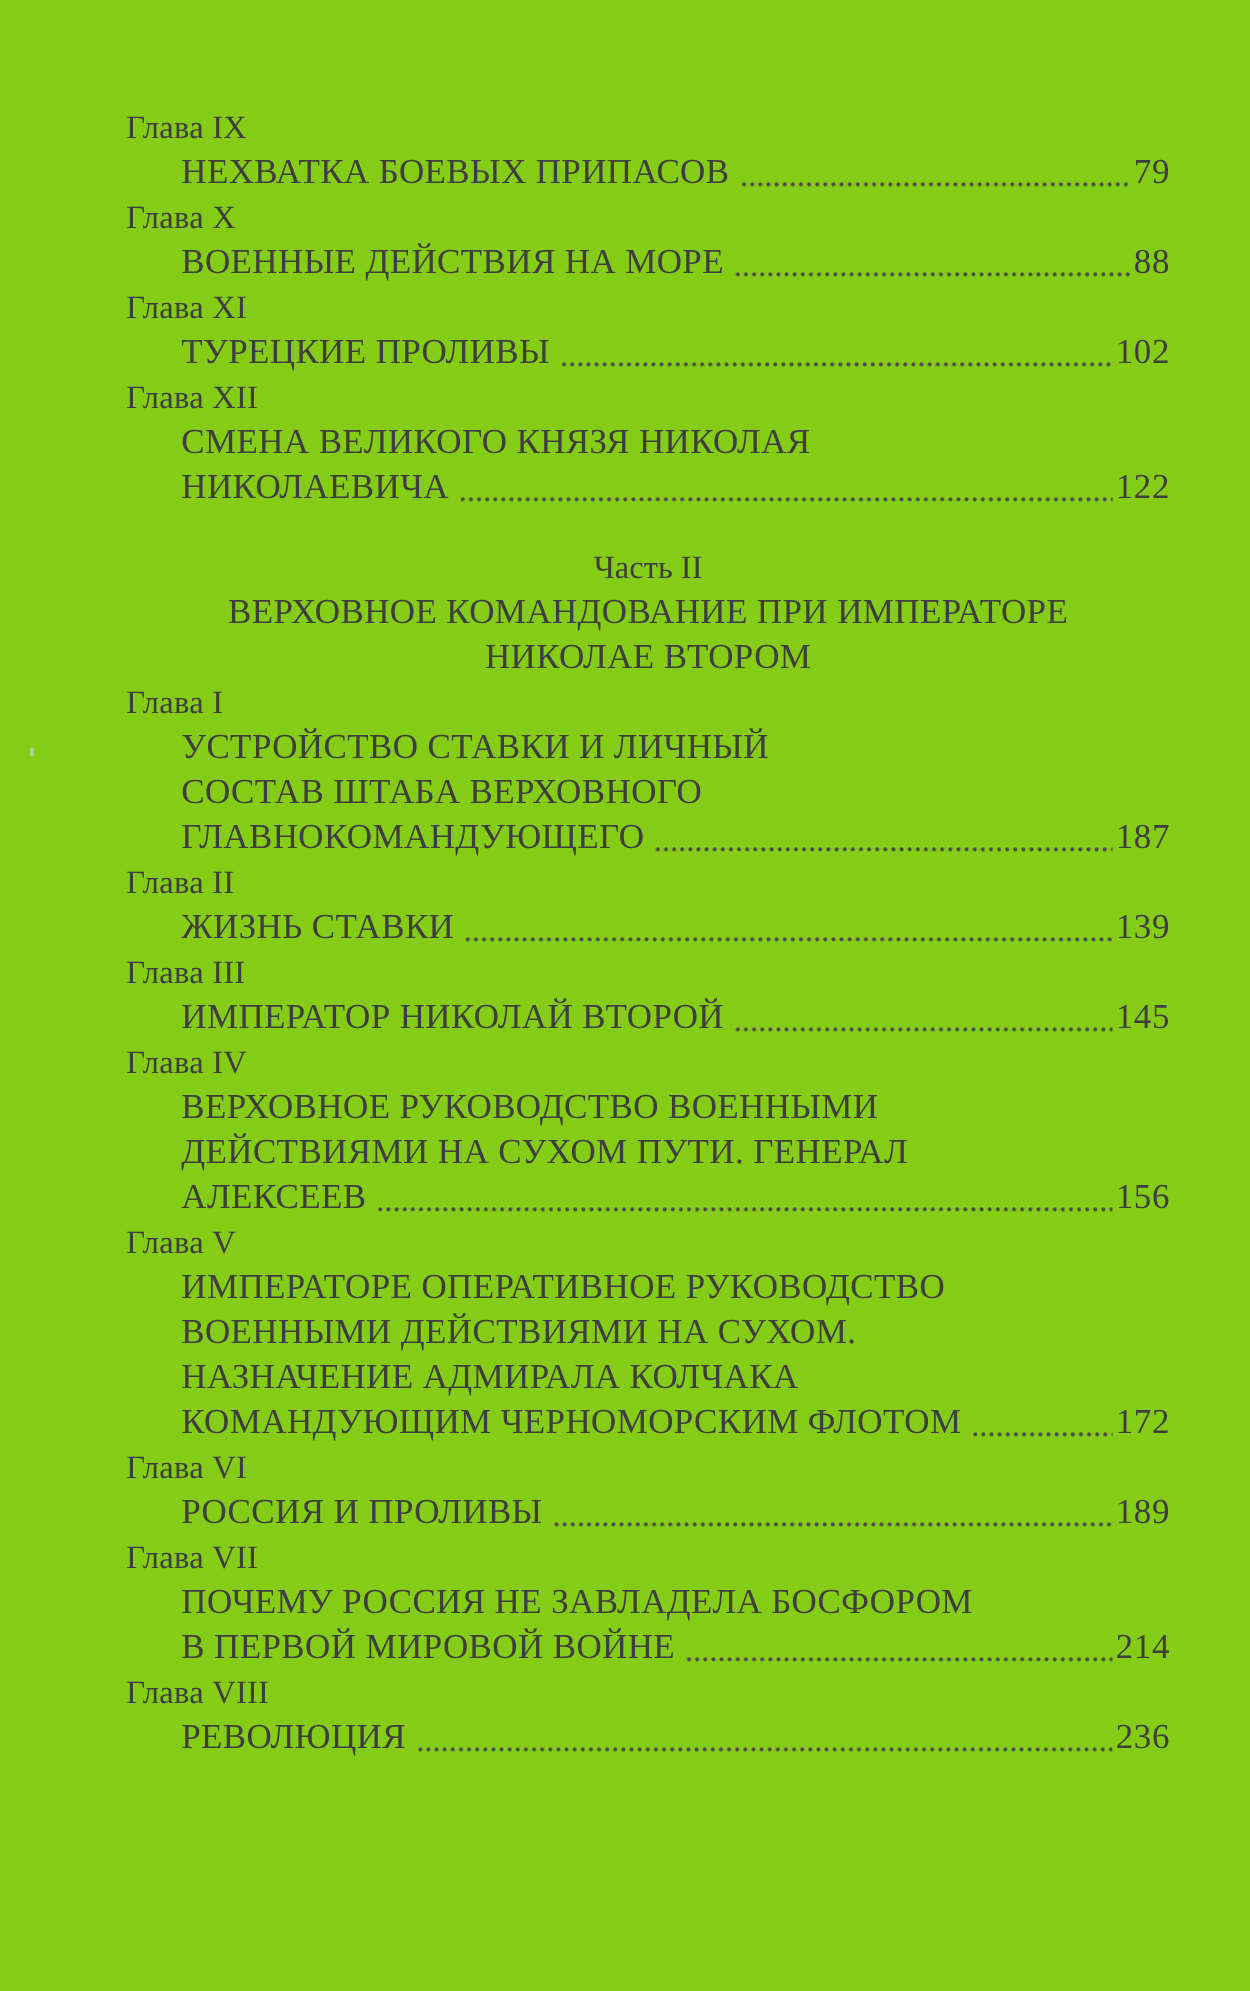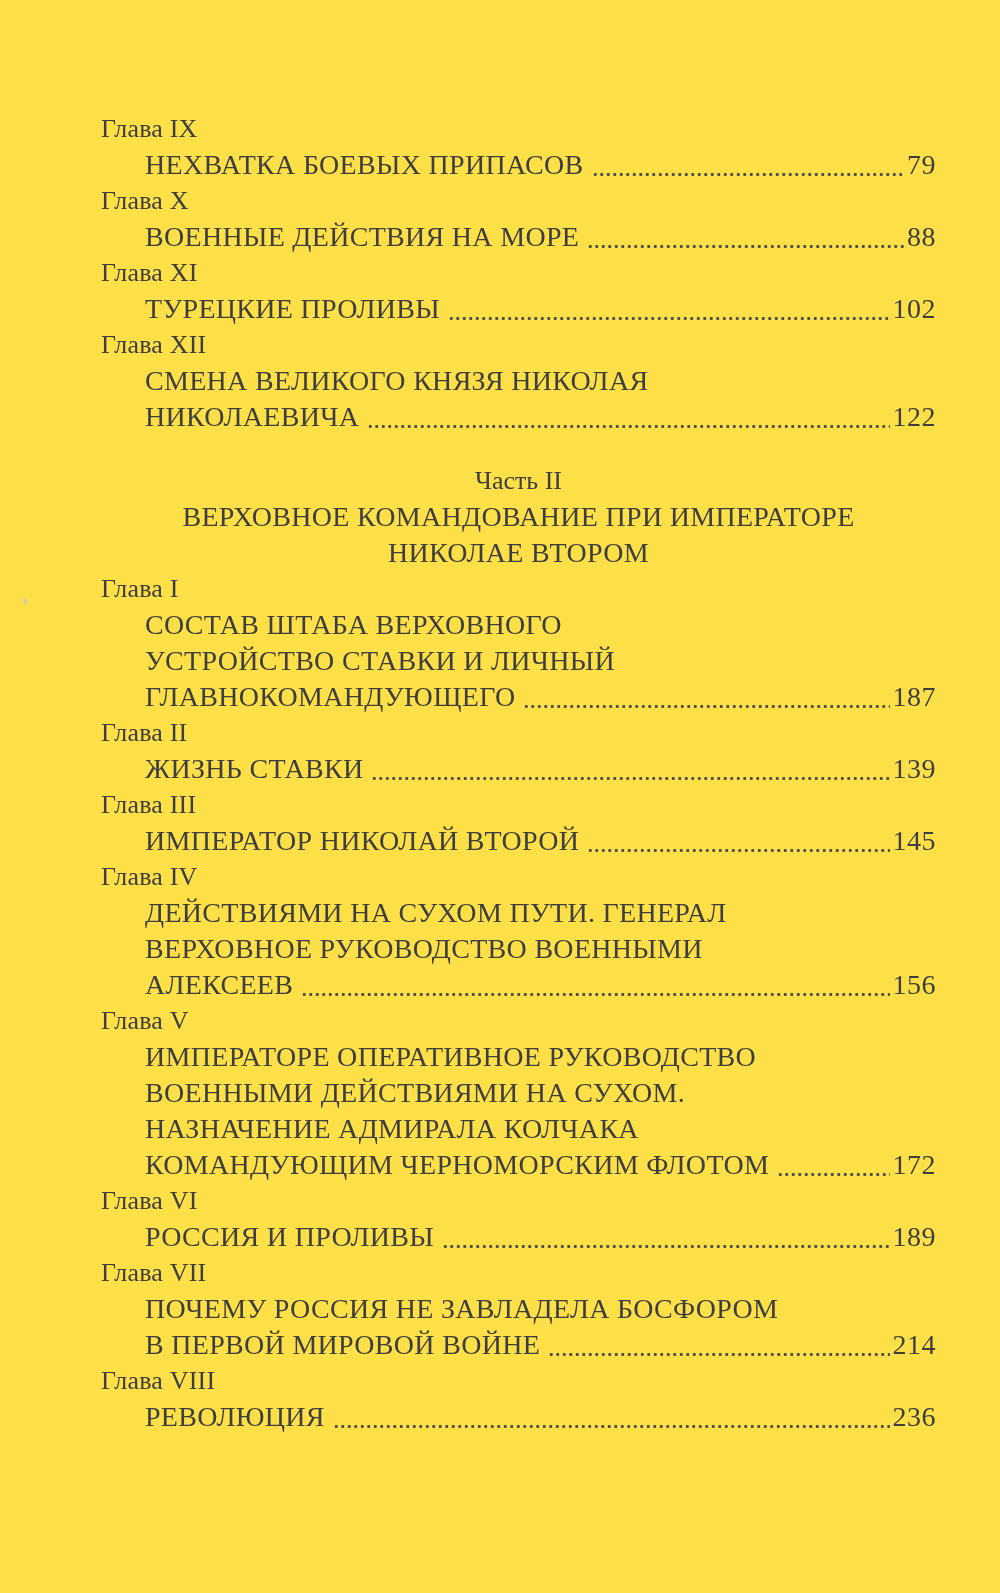--- a/index.html
+++ b/index.html
@@ -5,22 +5,22 @@
   html, body {
     margin: 0;
     padding: 0;
     background: #ffffff;
   }
   .page {
     position: relative;
     width: 1000px;
     height: 1593px;
     box-sizing: border-box;
-    background: #fde047;
-    padding: 111px 64px 0 101px;
+    background: #84cc16;
+    padding: 84px 64px 0 101px;
     font-family: "Liberation Serif", "DejaVu Serif", serif;
     color: #3e3e3e;
     overflow: hidden;
   }
   .toc { width: 100%; }
 
   .caption {
     font-size: 26px;
     line-height: 36px;
     letter-spacing: 0.2px;
@@ -111,48 +111,48 @@
         <span class="leader"></span>
         <span class="pagenum">122</span>
       </div>
       <div class="part-heading">
         <div class="part-label">Часть II</div>
         <div class="part-title">ВЕРХОВНОЕ КОМАНДОВАНИЕ ПРИ ИМПЕРАТОРЕ</div>
         <div class="part-title">НИКОЛАЕ ВТОРОМ</div>
       </div>
       <div class="caption">Глава I</div>
       <div class="title-line">
-        <span class="title-text">СОСТАВ ШТАБА ВЕРХОВНОГО</span>
+        <span class="title-text">УСТРОЙСТВО СТАВКИ И ЛИЧНЫЙ</span>
       </div>
       <div class="title-line">
-        <span class="title-text">УСТРОЙСТВО СТАВКИ И ЛИЧНЫЙ</span>
+        <span class="title-text">СОСТАВ ШТАБА ВЕРХОВНОГО</span>
       </div>
       <div class="title-line">
         <span class="title-text">ГЛАВНОКОМАНДУЮЩЕГО</span>
         <span class="leader"></span>
         <span class="pagenum">187</span>
       </div>
       <div class="caption">Глава II</div>
       <div class="title-line">
         <span class="title-text">ЖИЗНЬ СТАВКИ</span>
         <span class="leader"></span>
         <span class="pagenum">139</span>
       </div>
       <div class="caption">Глава III</div>
       <div class="title-line">
         <span class="title-text">ИМПЕРАТОР НИКОЛАЙ ВТОРОЙ</span>
         <span class="leader"></span>
         <span class="pagenum">145</span>
       </div>
       <div class="caption">Глава IV</div>
       <div class="title-line">
-        <span class="title-text">ДЕЙСТВИЯМИ НА СУХОМ ПУТИ. ГЕНЕРАЛ</span>
+        <span class="title-text">ВЕРХОВНОЕ РУКОВОДСТВО ВОЕННЫМИ</span>
       </div>
       <div class="title-line">
-        <span class="title-text">ВЕРХОВНОЕ РУКОВОДСТВО ВОЕННЫМИ</span>
+        <span class="title-text">ДЕЙСТВИЯМИ НА СУХОМ ПУТИ. ГЕНЕРАЛ</span>
       </div>
       <div class="title-line">
         <span class="title-text">АЛЕКСЕЕВ</span>
         <span class="leader"></span>
         <span class="pagenum">156</span>
       </div>
       <div class="caption">Глава V</div>
       <div class="title-line">
         <span class="title-text">ИМПЕРАТОРЕ ОПЕРАТИВНОЕ РУКОВОДСТВО</span>
       </div>

